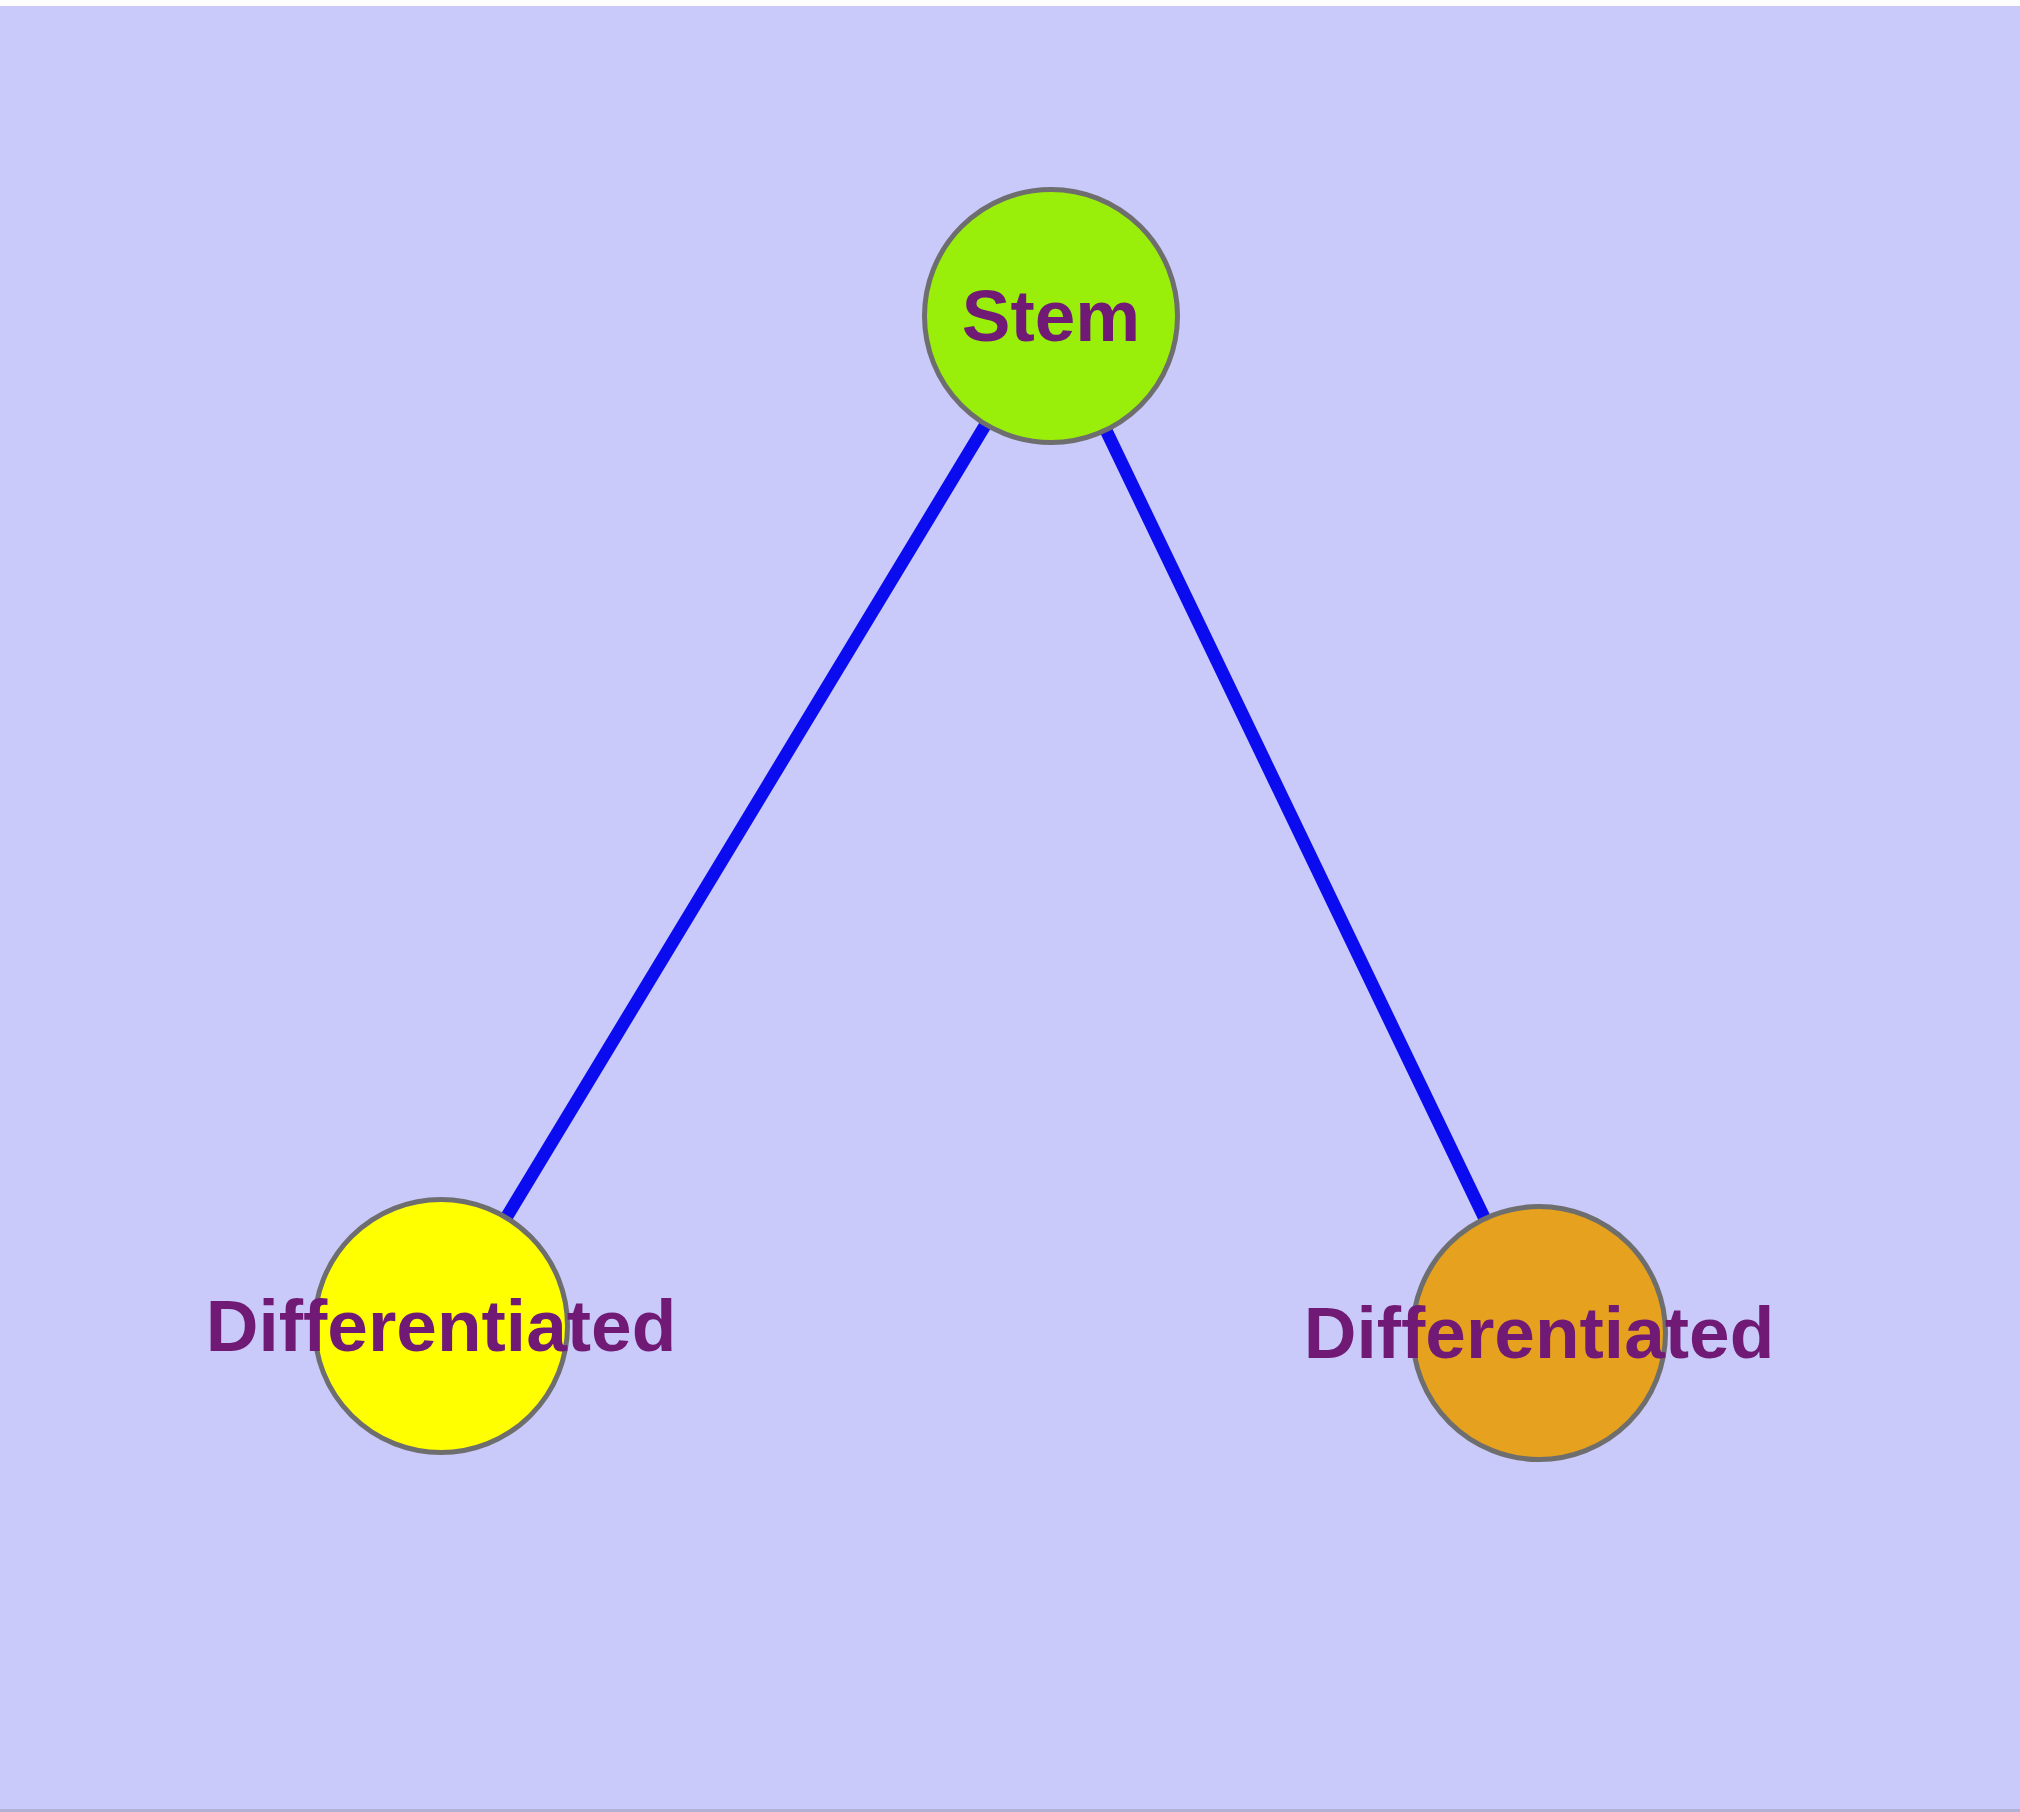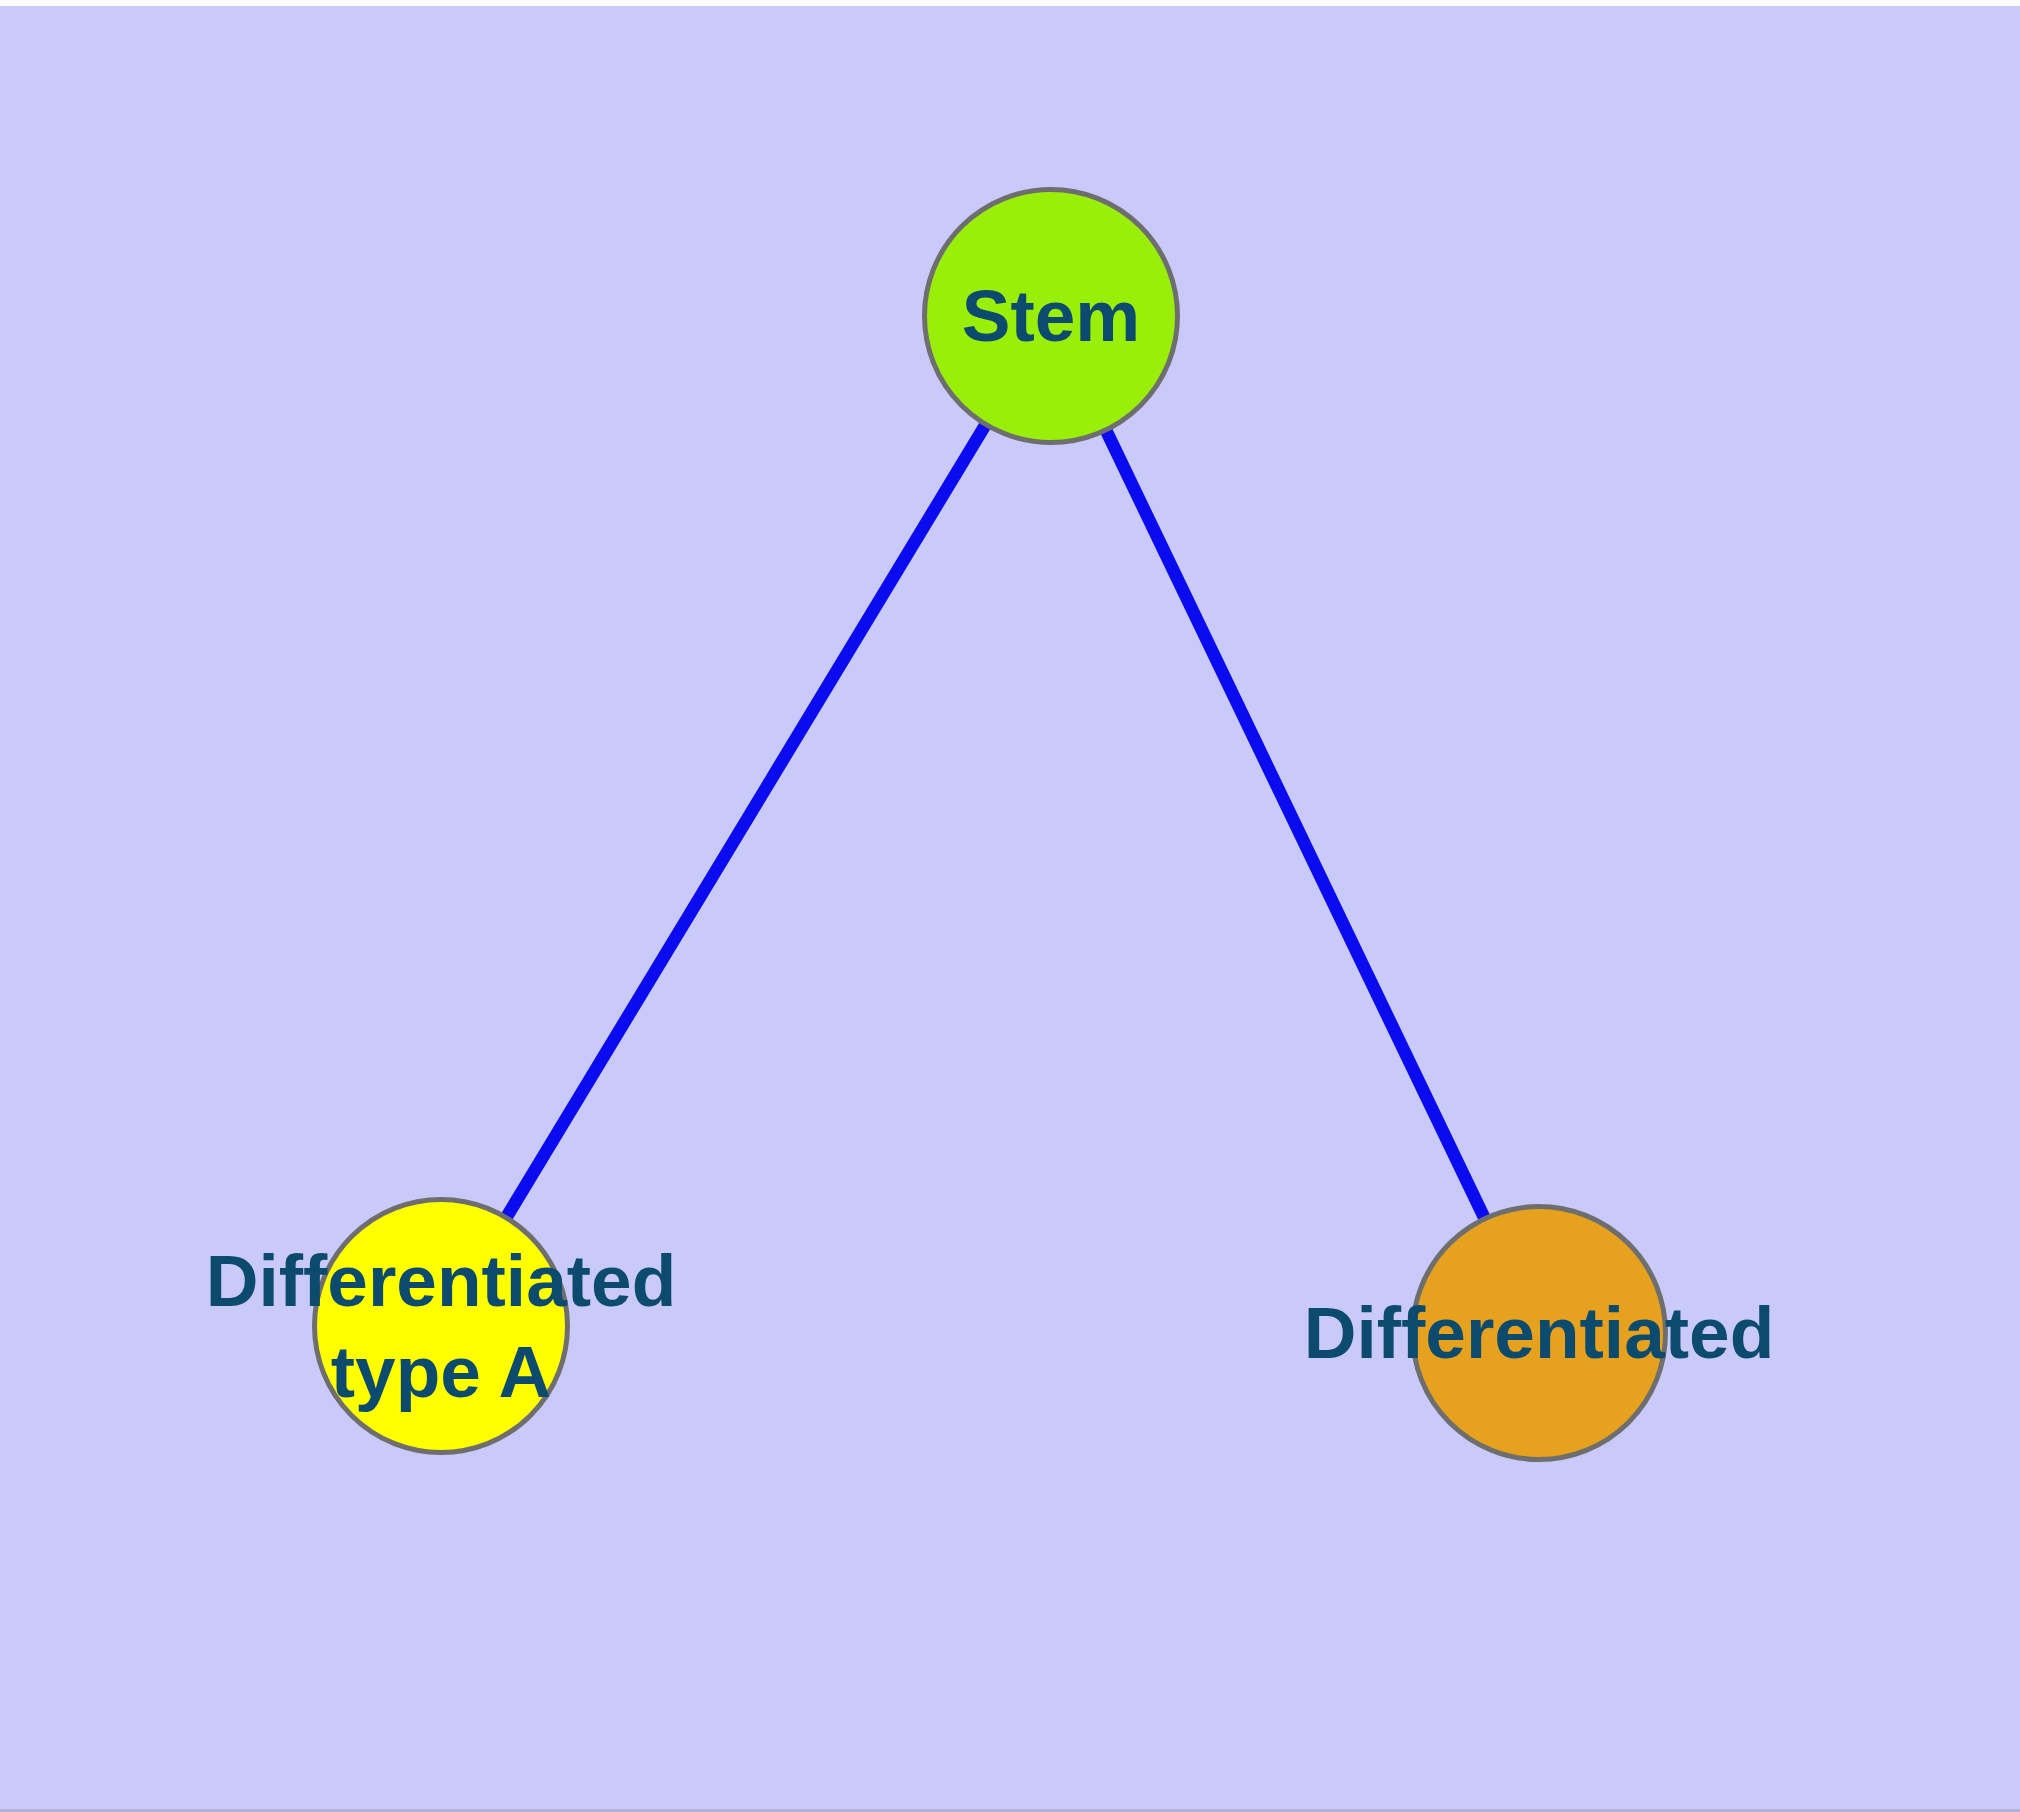--- a/index.html
+++ b/index.html
@@ -56,21 +56,21 @@
   .node-label {
     position: absolute;
     left: 50%;
     top: 50%;
     transform: translate(-50%, -50%);
     width: max-content;
     text-align: center;
     font-size: 73px;
     font-weight: bold;
     line-height: 1.25;
-    color: #0c4a6e;
+    color: #701a75;
     white-space: nowrap;
   }
   .node-label span { display: block; }
 </style>
 </head>
 <body>
 
 <div id="canvas" style="--bg: #C9C9FA; --edge: #0B0BF0; --node-border: #6E6E6E;">
 
   <div class="top-strip"></div>
@@ -83,21 +83,20 @@
 
   <div class="node stem" style="background: rgb(154, 239, 10);">
     <div class="node-label">
       <span>Stem</span>
     </div>
   </div>
 
   <div class="node type-a" style="background: rgb(255, 255, 0);">
     <div class="node-label">
       <span>Differentiated</span>
-      <span>type A</span>
     </div>
   </div>
 
   <div class="node type-b" style="background: rgb(230, 161, 30);">
     <div class="node-label">
       <span>Differentiated</span>
     </div>
   </div>
 
 </div>

